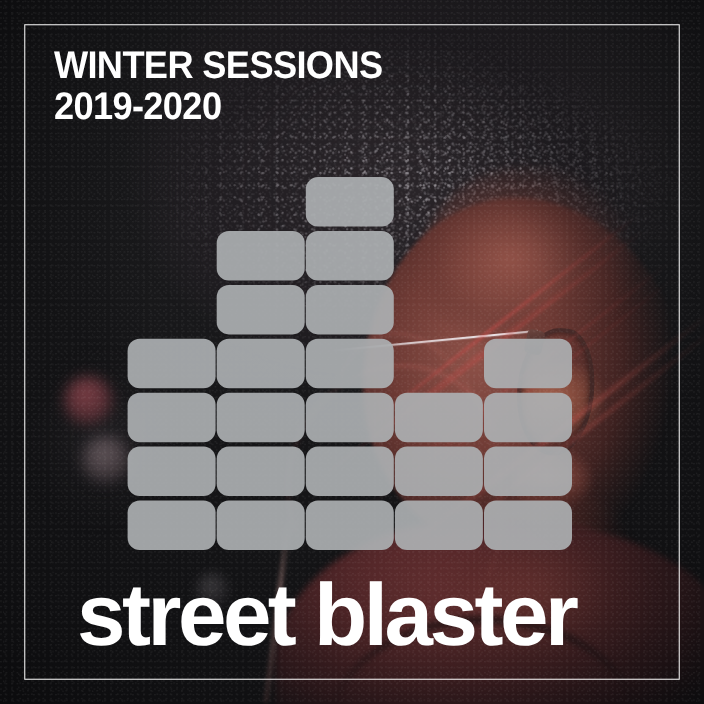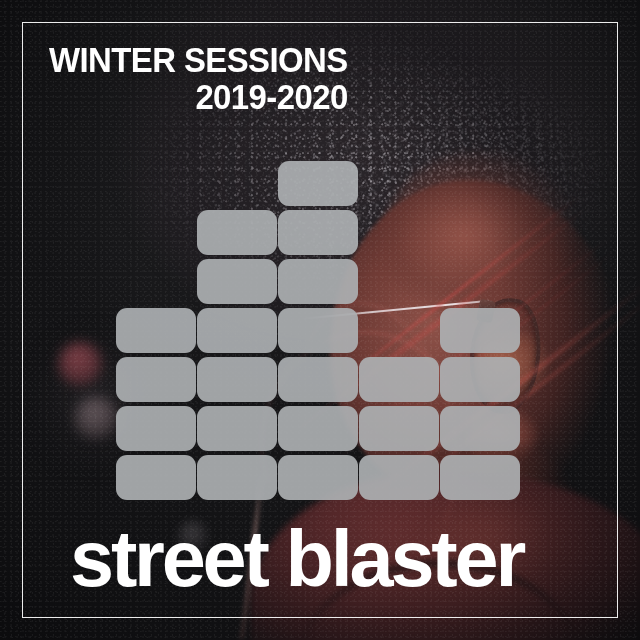--- a/index.html
+++ b/index.html
@@ -14,21 +14,20 @@
     overflow: hidden;
   }
 
   .cover {
     position: relative;
     width: 640px;
     height: 640px;
     background: #ec4899;
     overflow: hidden;
     font-family: "Liberation Sans", sans-serif;
-    text-align: right;
     -webkit-font-smoothing: antialiased;
   }
 
   
   .photo {
     position: absolute;
     inset: 0;
     overflow: hidden;
   }
 

